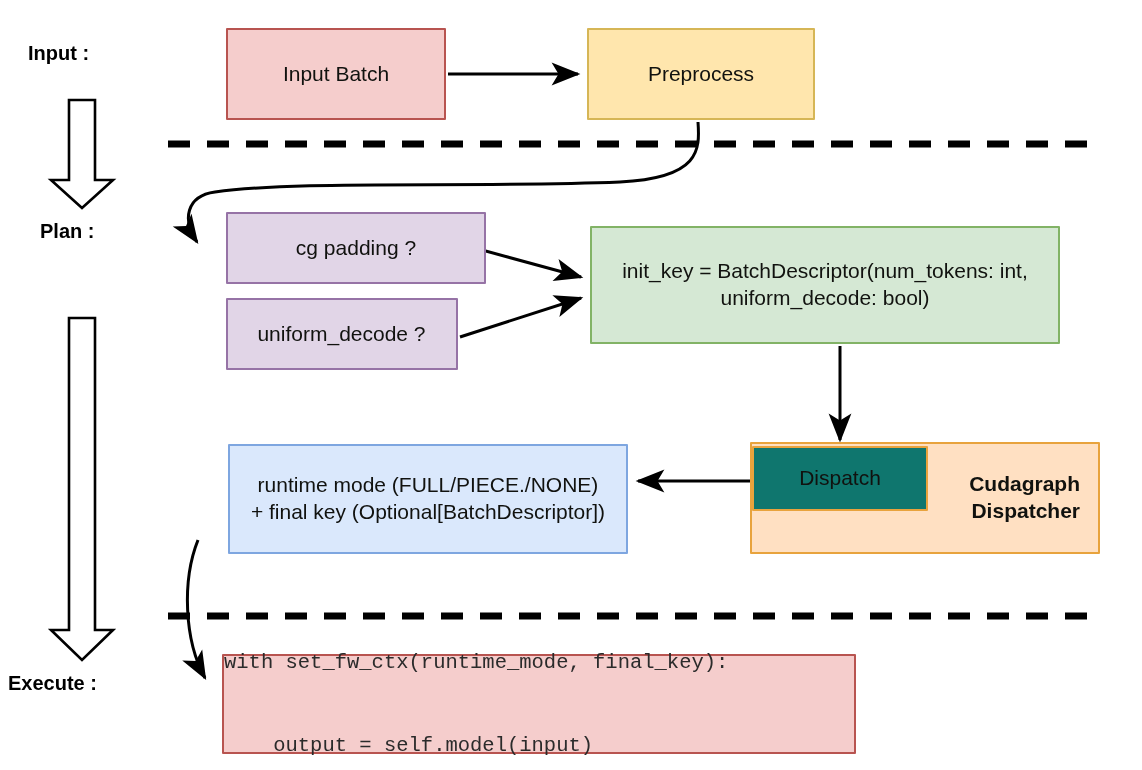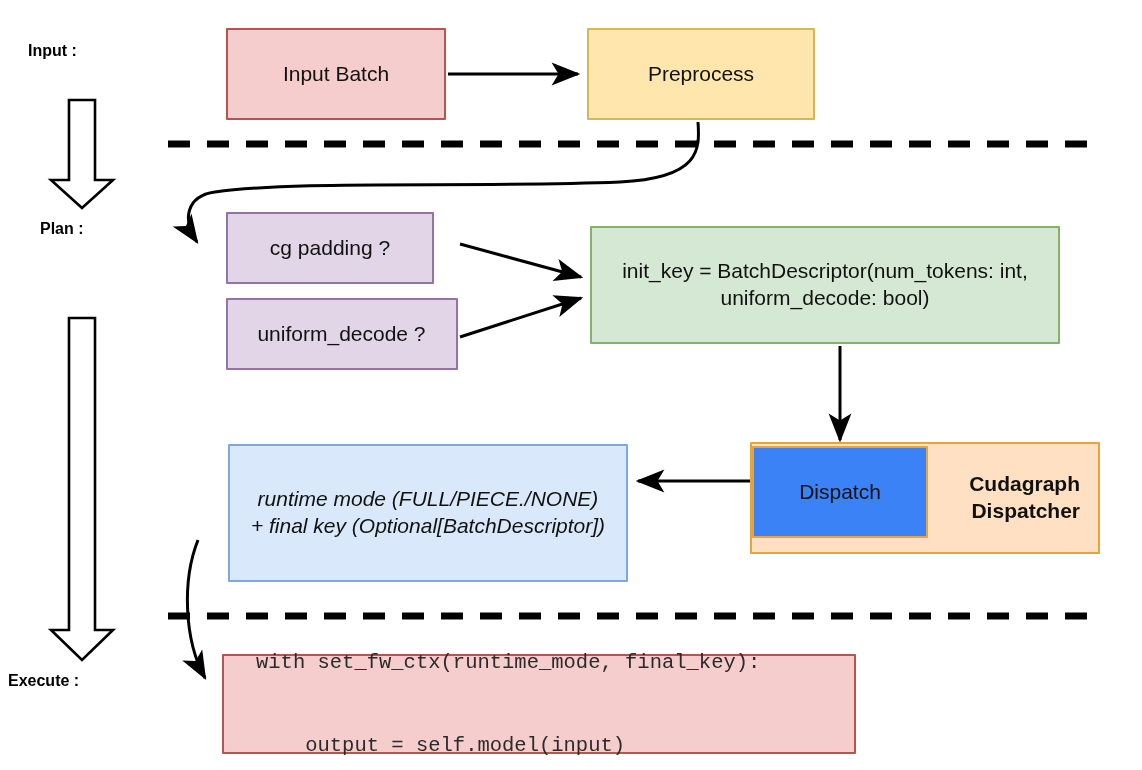--- a/index.html
+++ b/index.html
@@ -12,21 +12,21 @@
     width: 1142px;
     height: 770px;
     background: #ffffff;
     font-family: "Liberation Sans", sans-serif;
     overflow: hidden;
   }
   .stage-label {
     position: absolute;
     font-family: "Liberation Sans", sans-serif;
     font-weight: bold;
-    font-size: 16px;
+    font-size: 20px;
     color: #000000;
     white-space: nowrap;
   }
   .node {
     position: absolute;
     box-sizing: border-box;
     display: flex;
     align-items: center;
     justify-content: center;
     text-align: center;
@@ -38,21 +38,21 @@
     color: #11120f;
     line-height: 1.28;
     padding: 2px 8px;
   }
   .node.code {
     font-family: "Liberation Mono", monospace;
     font-size: 20.5px;
     white-space: pre;
     text-align: left;
     justify-content: flex-start;
-    padding-left: 32px;
+    padding-left: 0;
     line-height: 1.35;
     color: #2b2b2b;
   }
   .node .lines { display: block; }
   .node .lines span { display: block; }
   svg.layer {
     position: absolute;
     left: 0;
     top: 0;
     width: 1142px;
@@ -98,21 +98,21 @@
   </svg>
 
   <div class="node" style="left:226px; top:28px; width:220px; height:92px; background:#f5cdcc; border-color:#b85450;">
     <span class="lines">Input Batch</span>
   </div>
 
   <div class="node" style="left:587px; top:28px; width:228px; height:92px; background:#ffe6ad; border-color:#d6b656;">
     <span class="lines">Preprocess</span>
   </div>
 
-  <div class="node" style="left:226px; top:212px; width:208px; height:72px; background:#e1d5e7; border-color:#9673a6;">
+  <div class="node" style="left:226px; top:212px; width:260px; height:72px; background:#e1d5e7; border-color:#9673a6;">
     <span class="lines">cg padding ?</span>
   </div>
 
   <div class="node" style="left:226px; top:298px; width:232px; height:72px; background:#e1d5e7; border-color:#9673a6;padding-left:7px;">
     <span class="lines">uniform_decode ?</span>
   </div>
 
   <div class="node" style="left:590px; top:226px; width:470px; height:118px; background:#d5e8d4; border-color:#82b366;">
     <span class="lines">
       <span>init_key = BatchDescriptor(num_tokens: int,</span>
@@ -120,25 +120,25 @@
     </span>
   </div>
 
   <div class="node" style="left:750px; top:442px; width:350px; height:112px; background:#ffe0c2; border-color:#e8a33d; justify-content:flex-end; padding-right:18px;">
     <span class="lines" style="text-align:right;font-weight:bold;">
       <span>Cudagraph</span>
       <span>Dispatcher</span>
     </span>
   </div>
 
-  <div class="node" style="left:752px; top:446px; width:176px; height:92px; background:#3b82f6; border-color:#e8a33d;">
+  <div class="node" style="left:752px; top:446px; width:176px; height:65px; background:#0f766e; border-color:#e8a33d;">
     <span class="lines">Dispatch</span>
   </div>
 
-  <div class="node" style="left:228px; top:444px; width:400px; height:138px; background:#dae8fc; border-color:#7ea6e0;font-style:italic;">
+  <div class="node" style="left:228px; top:444px; width:400px; height:110px; background:#dae8fc; border-color:#7ea6e0;">
     <span class="lines">
       <span>runtime mode (FULL/PIECE./NONE)</span>
       <span>+ final key (Optional[BatchDescriptor])</span>
     </span>
   </div>
 
   <div class="node code" style="left:222px; top:654px; width:634px; height:100px; background:#f5cdcc; border-color:#b85450;">
     <span class="lines">
       <span>with set_fw_ctx(runtime_mode, final_key):</span>
       <span>    output = self.model(input)</span>

